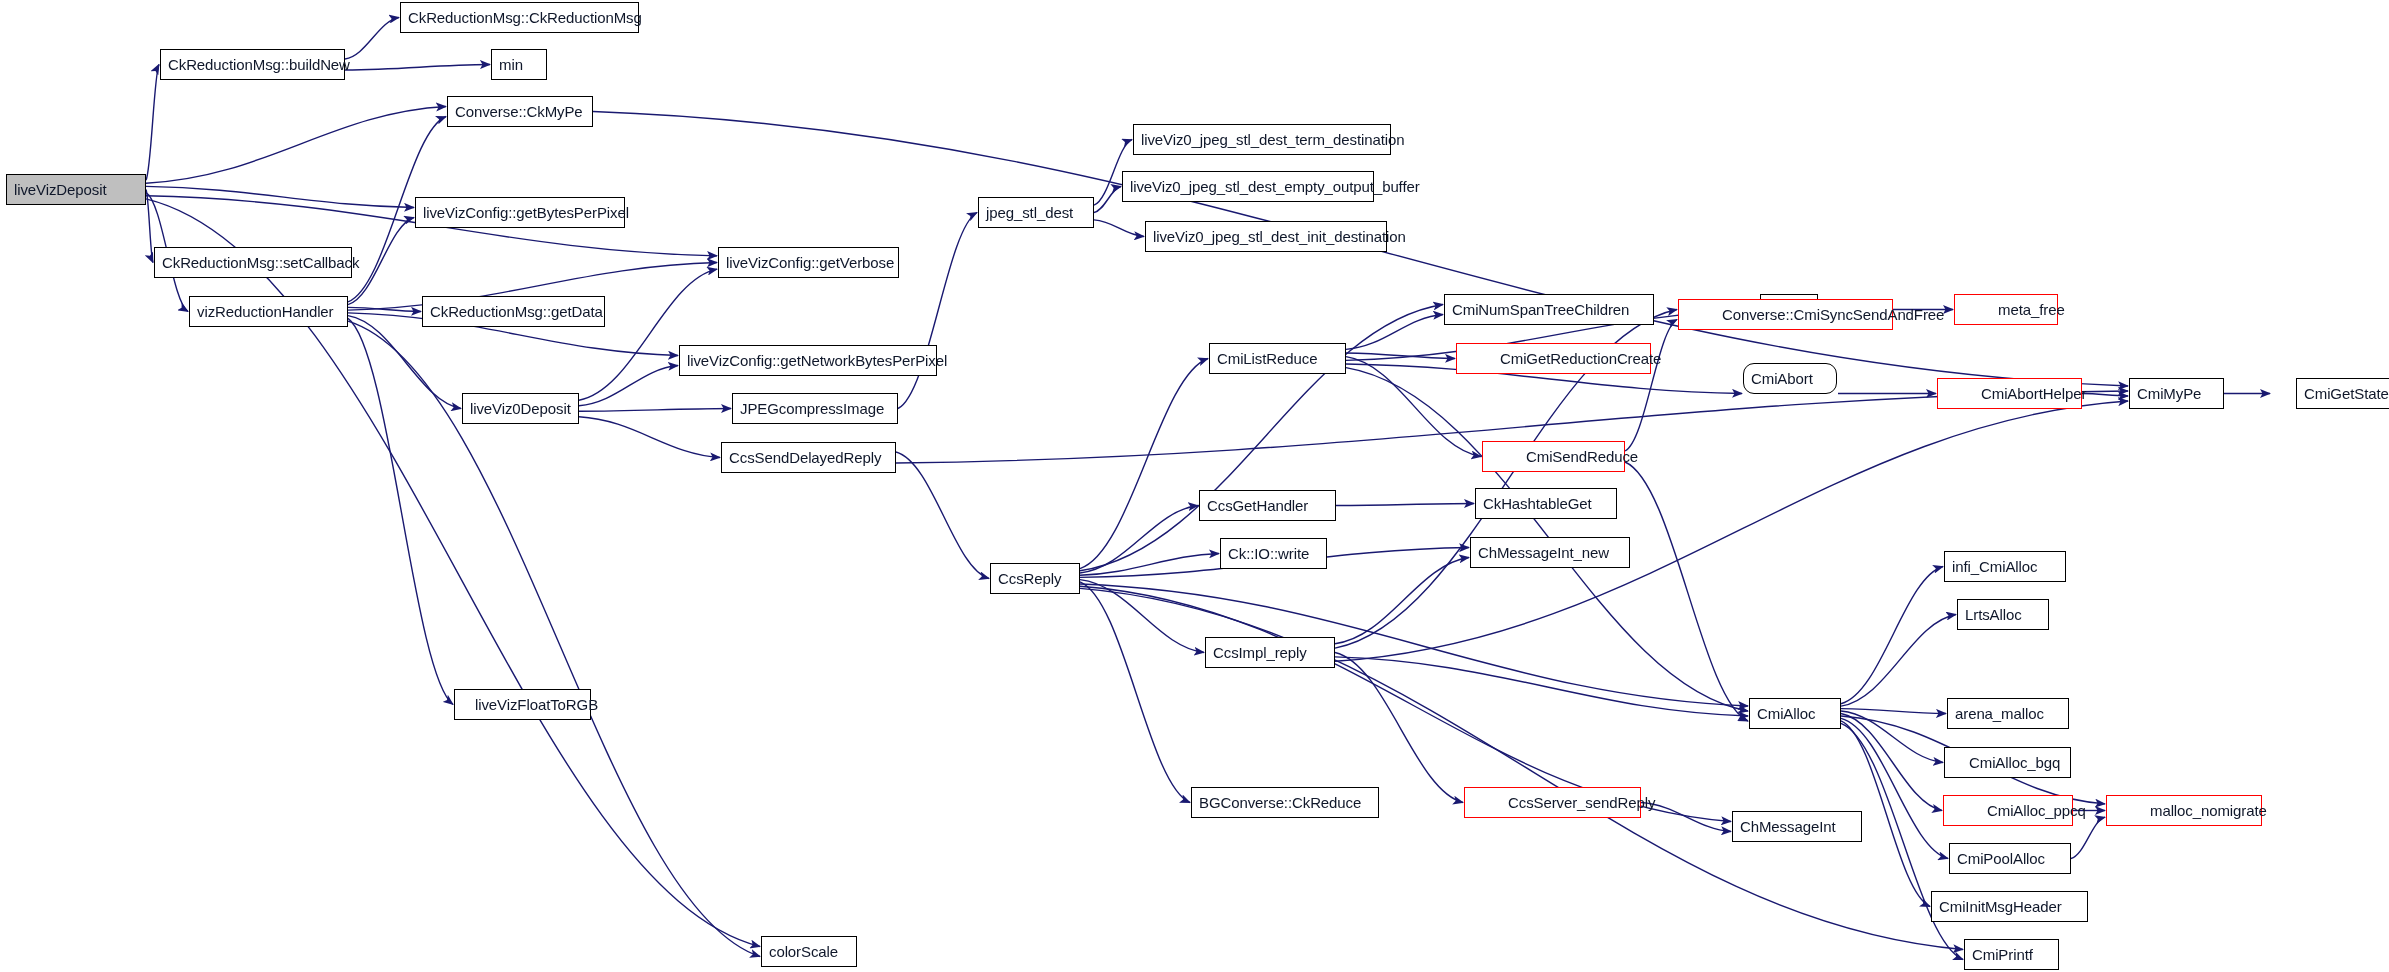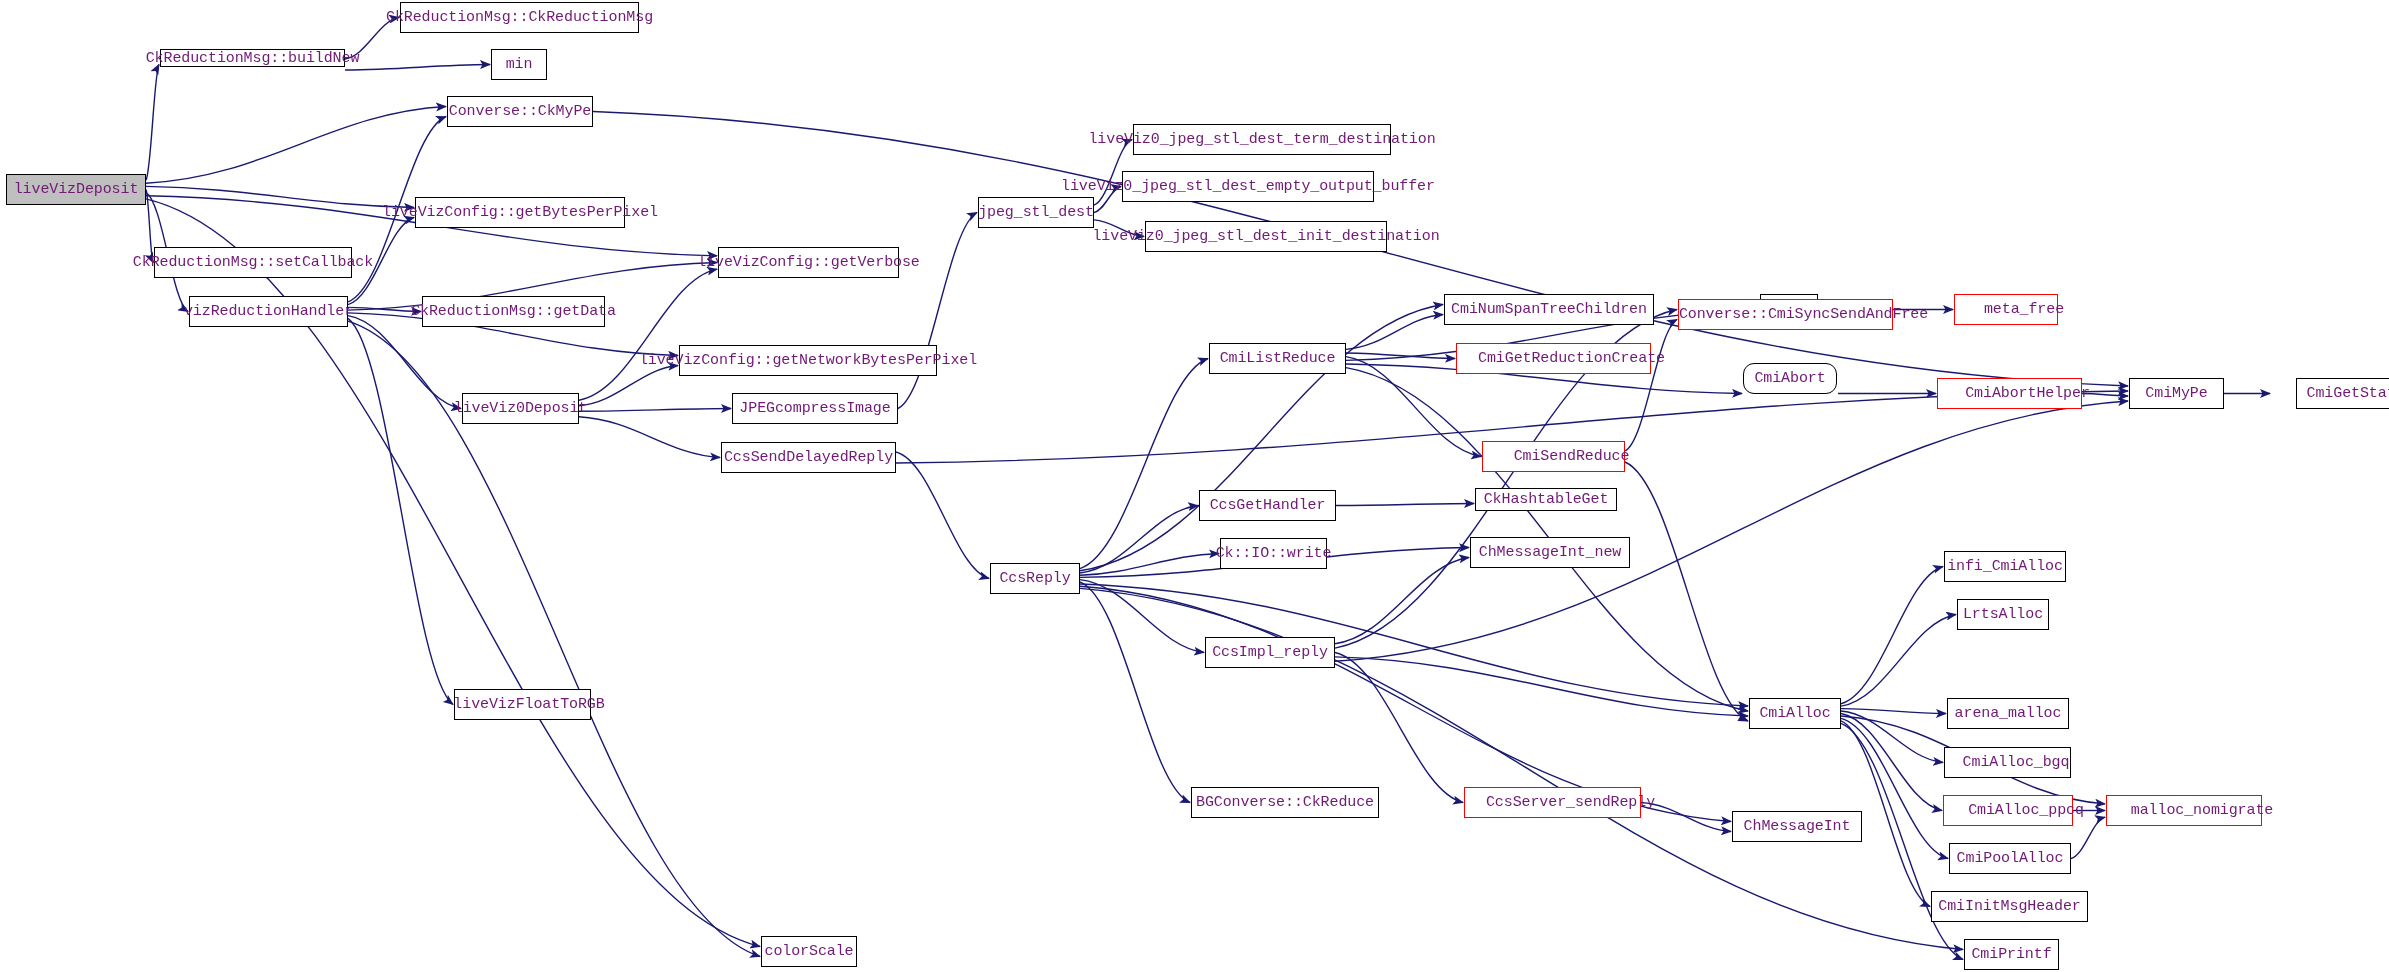--- a/index.html
+++ b/index.html
@@ -1,22 +1,22 @@
 <!DOCTYPE html>
 <html><head>
 <meta charset="utf-8">
 <title>Call Graph</title>
 <style>
   html,body{margin:0;padding:0;background:#ffffff;}
   #canvas{position:relative;width:2389px;height:972px;background:#ffffff;
           font-family:"Liberation Sans","DejaVu Sans",sans-serif;overflow:hidden;}
   svg.edges{position:absolute;left:0;top:0;width:2389px;height:972px;pointer-events:none;}
   .node{position:absolute;box-sizing:border-box;border:1px solid #000000;background:#ffffff;
-        color:#701a75;font-size:15px;line-height:1;display:flex;align-items:center;
-        justify-content:center;white-space:nowrap;padding:0 7px;height:27px;letter-spacing:-0.1px;font-family:Liberation Mono, monospace;}
+        color:#0f172a;font-size:15px;line-height:1;display:flex;align-items:center;
+        white-space:nowrap;padding:0 7px;height:27px;letter-spacing:-0.1px;}
   .node.red{border-color:#ff0000;padding-left:43px;}
   .node.root{background:#bfbfbf;border-color:#000000;}
   .node span{pointer-events:none;}
 </style>
 </head>
 <body>
 
 <div id="canvas">
   <svg class="edges" id="edge-layer" viewBox="0 0 2389 972">
     <defs>
@@ -92,21 +92,21 @@
         <path d="M1841,720.8333333333334 C1876.6,735.6866666666667 1896.18,891.6466666666666 1930,906.5" fill="none" stroke="#191970" stroke-width="1.4" marker-end="url(#ah)"></path>
         <path d="M1841,723.2777777777778 C1889.8,742.1755555555555 1916.64,940.6022222222223 1963,959.5" fill="none" stroke="#191970" stroke-width="1.4" marker-end="url(#ah)"></path>
         <path d="M2073,810.5 C2085.8,810.5 2092.84,810.5 2105,810.5" fill="none" stroke="#191970" stroke-width="1.4" marker-end="url(#ah)"></path>
         <path d="M2071,858.5 C2084.6,855.1933333333334 2092.08,820.4733333333332 2105,817.1666666666666" fill="none" stroke="#191970" stroke-width="1.4" marker-end="url(#ah)"></path>
       </g>
   </svg>
   <div id="node-layer">
       <div class="node root" style="left: 6px; top: 174px; width: 140px; height: 31px;">
         <span>liveVizDeposit</span>
       </div>
-      <div class="node" style="left: 160px; top: 49px; width: 185px; height: 18px;">
+      <div class="node" style="left: 160px; top: 49px; width: 185px; height: 31px;">
         <span>CkReductionMsg::buildNew</span>
       </div>
       <div class="node" style="left: 400px; top: 2px; width: 239px; height: 31px;">
         <span>CkReductionMsg::CkReductionMsg</span>
       </div>
       <div class="node" style="left: 491px; top: 49px; width: 56px; height: 31px;">
         <span>min</span>
       </div>
       <div class="node" style="left: 447px; top: 96px; width: 146px; height: 31px;">
         <span>Converse::CkMyPe</span>
@@ -170,21 +170,21 @@
       </div>
       <div class="node red" style="left: 1482px; top: 441px; width: 143px; height: 31px;">
         <span>CmiSendReduce</span>
       </div>
       <div class="node" style="left: 1199px; top: 490px; width: 137px; height: 31px;">
         <span>CcsGetHandler</span>
       </div>
       <div class="node" style="left: 1220px; top: 538px; width: 107px; height: 31px;">
         <span>Ck::IO::write</span>
       </div>
-      <div class="node" style="left: 1475px; top: 488px; width: 142px; height: 23px;">
+      <div class="node" style="left: 1475px; top: 488px; width: 142px; height: 31px;">
         <span>CkHashtableGet</span>
       </div>
       <div class="node" style="left: 1470px; top: 537px; width: 160px; height: 31px;">
         <span>ChMessageInt_new</span>
       </div>
       <div class="node" style="left: 1205px; top: 637px; width: 130px; height: 31px;">
         <span>CcsImpl_reply</span>
       </div>
       <div class="node" style="left: 1191px; top: 787px; width: 188px; height: 31px;">
         <span>BGConverse::CkReduce</span>

